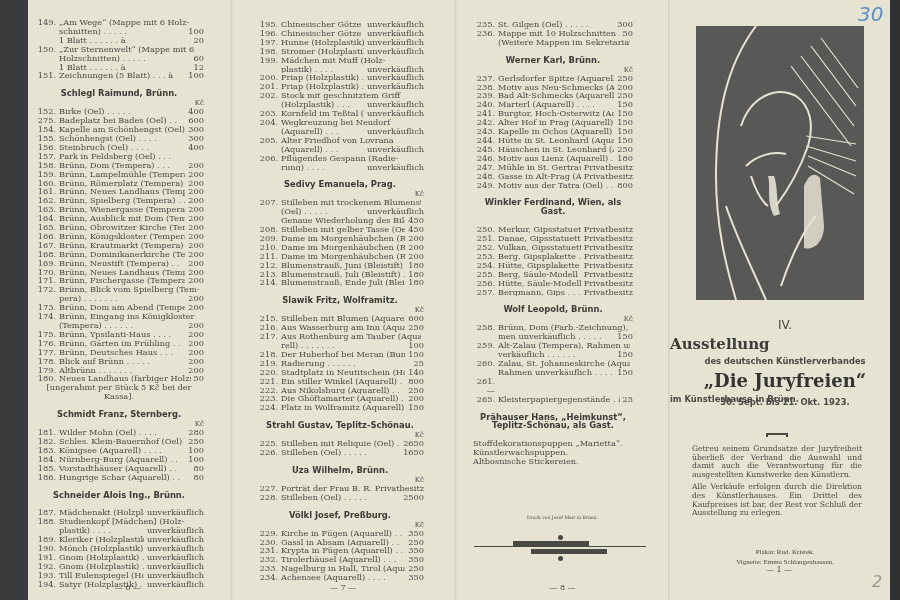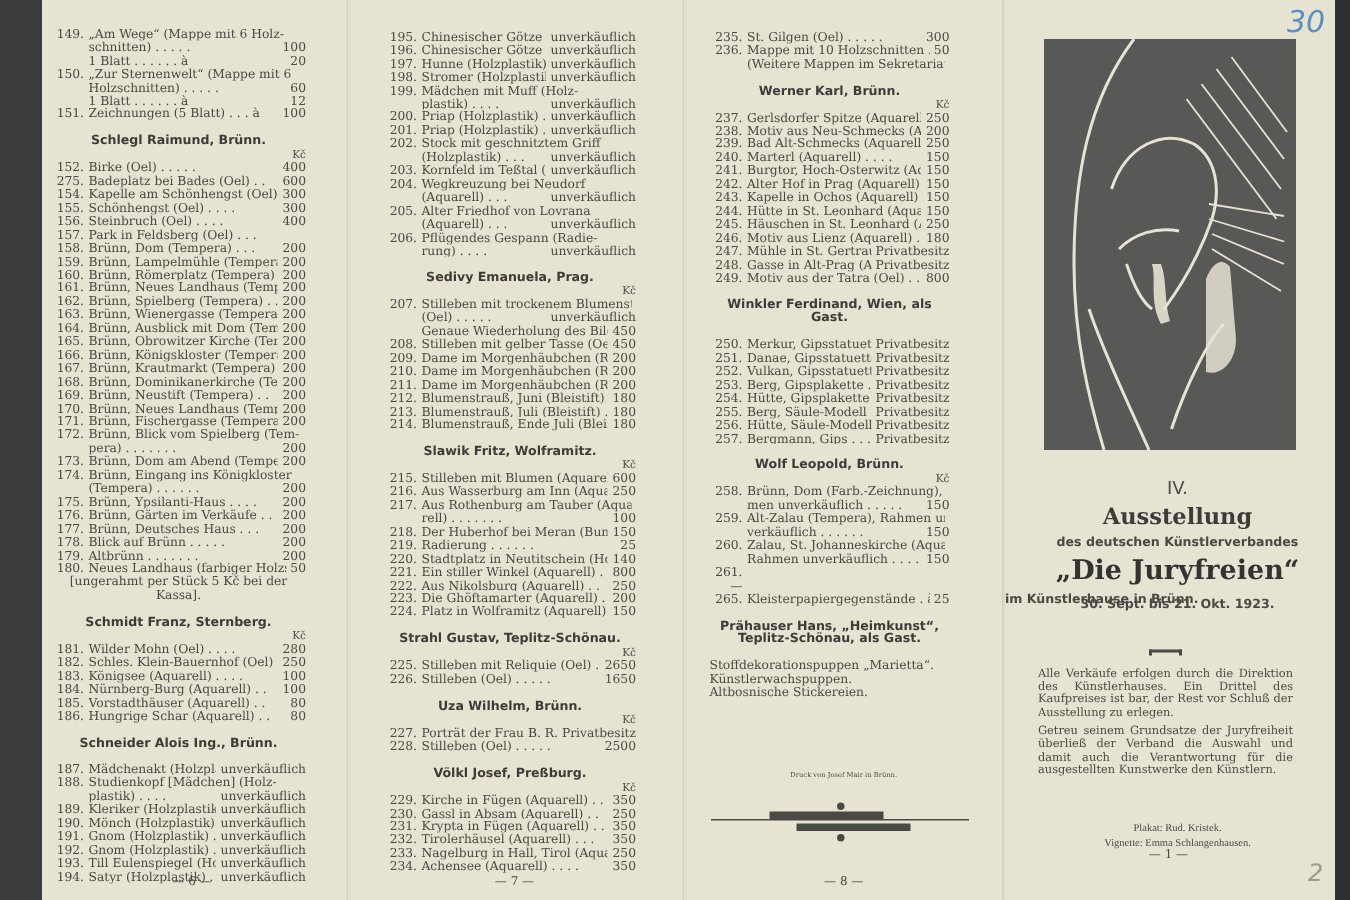--- a/index.html
+++ b/index.html
@@ -15,21 +15,21 @@
   .entry .title { flex:1; overflow:hidden; white-space:nowrap; }
   .entry .price { flex:none; text-align:right; padding-left:3px; }
   .sub { padding-left:25px; }
   .heading { text-align:center; font-family:"DejaVu Sans", sans-serif; font-weight:bold; font-size:8.4px; color:#3c3c38; margin:9px 0 1px 0; }
   .kc { text-align:right; font-size:7px; height:8px; line-height:8px; }
   .note { text-align:center; }
   .pagenum { position:absolute; bottom:8px; font-size:8px; text-align:center; }
   .woodcut { position:absolute; left:696px; top:26px; width:168px; height:274px; background:#585856; overflow:hidden; }
   .woodcut svg { width:100%; height:100%; }
   .t-ord { position:absolute; left:670px; top:318px; width:230px; text-align:center; font-family:"DejaVu Sans", sans-serif; font-size:12px; color:#4a4a44; }
-  .t-aus { position:absolute; left:670px; top:335px; width:230px; text-align:center; font-family:"DejaVu Serif", serif; font-weight:bold; font-size:15px; color:#3c3c38; }
+  .t-aus { position:absolute; left:670px; top:335px; width:230px; font-family:"DejaVu Serif", serif; font-weight:bold; font-size:15px; color:#3c3c38; }
   .t-des { position:absolute; left:670px; top:356px; width:230px; text-align:center; font-family:"DejaVu Sans", sans-serif; font-weight:bold; font-size:8.4px; }
   .t-jury { position:absolute; left:670px; top:370px; width:230px; text-align:center; font-family:"DejaVu Serif", serif; font-weight:bold; font-size:18px; color:#333330; }
   .t-im { position:absolute; left:670px; top:394px; width:188px; text-align:left; font-family:"DejaVu Sans", sans-serif; font-weight:bold; font-size:8.4px; }
   .t-date { position:absolute; left:670px; top:397px; width:230px; text-align:center; font-family:"DejaVu Sans", sans-serif; font-weight:bold; font-size:8.4px; }
   .ornament { position:absolute; left:766px; top:433px; width:22px; height:2px; background:#4a4a44; }
   .ornament:before, .ornament:after { content:""; position:absolute; top:0; width:2px; height:4px; background:#4a4a44; }
   .ornament:before { left:0; } .ornament:after { right:0; }
   .body-text { position:absolute; left:692px; top:445px; width:170px; font-size:7.6px; line-height:8.6px; text-align:justify; }
   .body-text p { margin:0 0 4px 0; }
   .credits { position:absolute; left:670px; top:547px; width:230px; text-align:center; font-size:7px; line-height:10px;font-family:Liberation Serif, serif; }
@@ -203,21 +203,21 @@
       <span class="title">(Tempera) . . . . . .</span>
       <span class="price">200</span>
     </div>
     <div class="entry">
       <span class="no">175.</span>
       <span class="title">Brünn, Ypsilanti-Haus . . . .</span>
       <span class="price">200</span>
     </div>
     <div class="entry">
       <span class="no">176.</span>
-      <span class="title">Brünn, Gärten im Verkäufe . .</span>
+      <span class="title">Brünn, Gärten im Frühling . .</span>
       <span class="price">200</span>
     </div>
     <div class="entry">
       <span class="no">177.</span>
       <span class="title">Brünn, Deutsches Haus . . .</span>
       <span class="price">200</span>
     </div>
     <div class="entry">
       <span class="no">178.</span>
       <span class="title">Blick auf Brünn . . . . .</span>
@@ -764,22 +764,22 @@
 
 <div class="t-ord">IV.</div>
 <div class="t-aus">Ausstellung</div>
 <div class="t-des">des deutschen Künstlerverbandes</div>
 <div class="t-jury">„Die Juryfreien“</div>
 <div class="t-im">im Künstlerhause in Brünn.</div>
 <div class="t-date">30. Sept. bis 21. Okt. 1923.</div>
 <div class="ornament"></div>
 
 <div class="body-text">
+  <p>Getreu seinem Grundsatze der Juryfreiheit überließ der Verband die Auswahl und damit auch die Verantwortung für die ausgestellten Kunstwerke den Künstlern.</p>
   <p>Alle Verkäufe erfolgen durch die Direktion des Künstlerhauses. Ein Drittel des Kaufpreises ist bar, der Rest vor Schluß der Ausstellung zu erlegen.</p>
-  <p>Getreu seinem Grundsatze der Juryfreiheit überließ der Verband die Auswahl und damit auch die Verantwortung für die ausgestellten Kunstwerke den Künstlern.</p>
 </div>
 <div class="credits">
   <div>Plakat: Rud. Kristek.</div>
   <div>Vignette: Emma Schlangenhausen.</div>
 </div>
 
 <div class="handwrite" style="left:858px;top:2px;font-size:20px;color:#5b8fc4">30</div>
 <div class="handwrite" style="left:872px;top:572px;font-size:16px;color:#9a9a90">2</div>
 
 </body></html>

